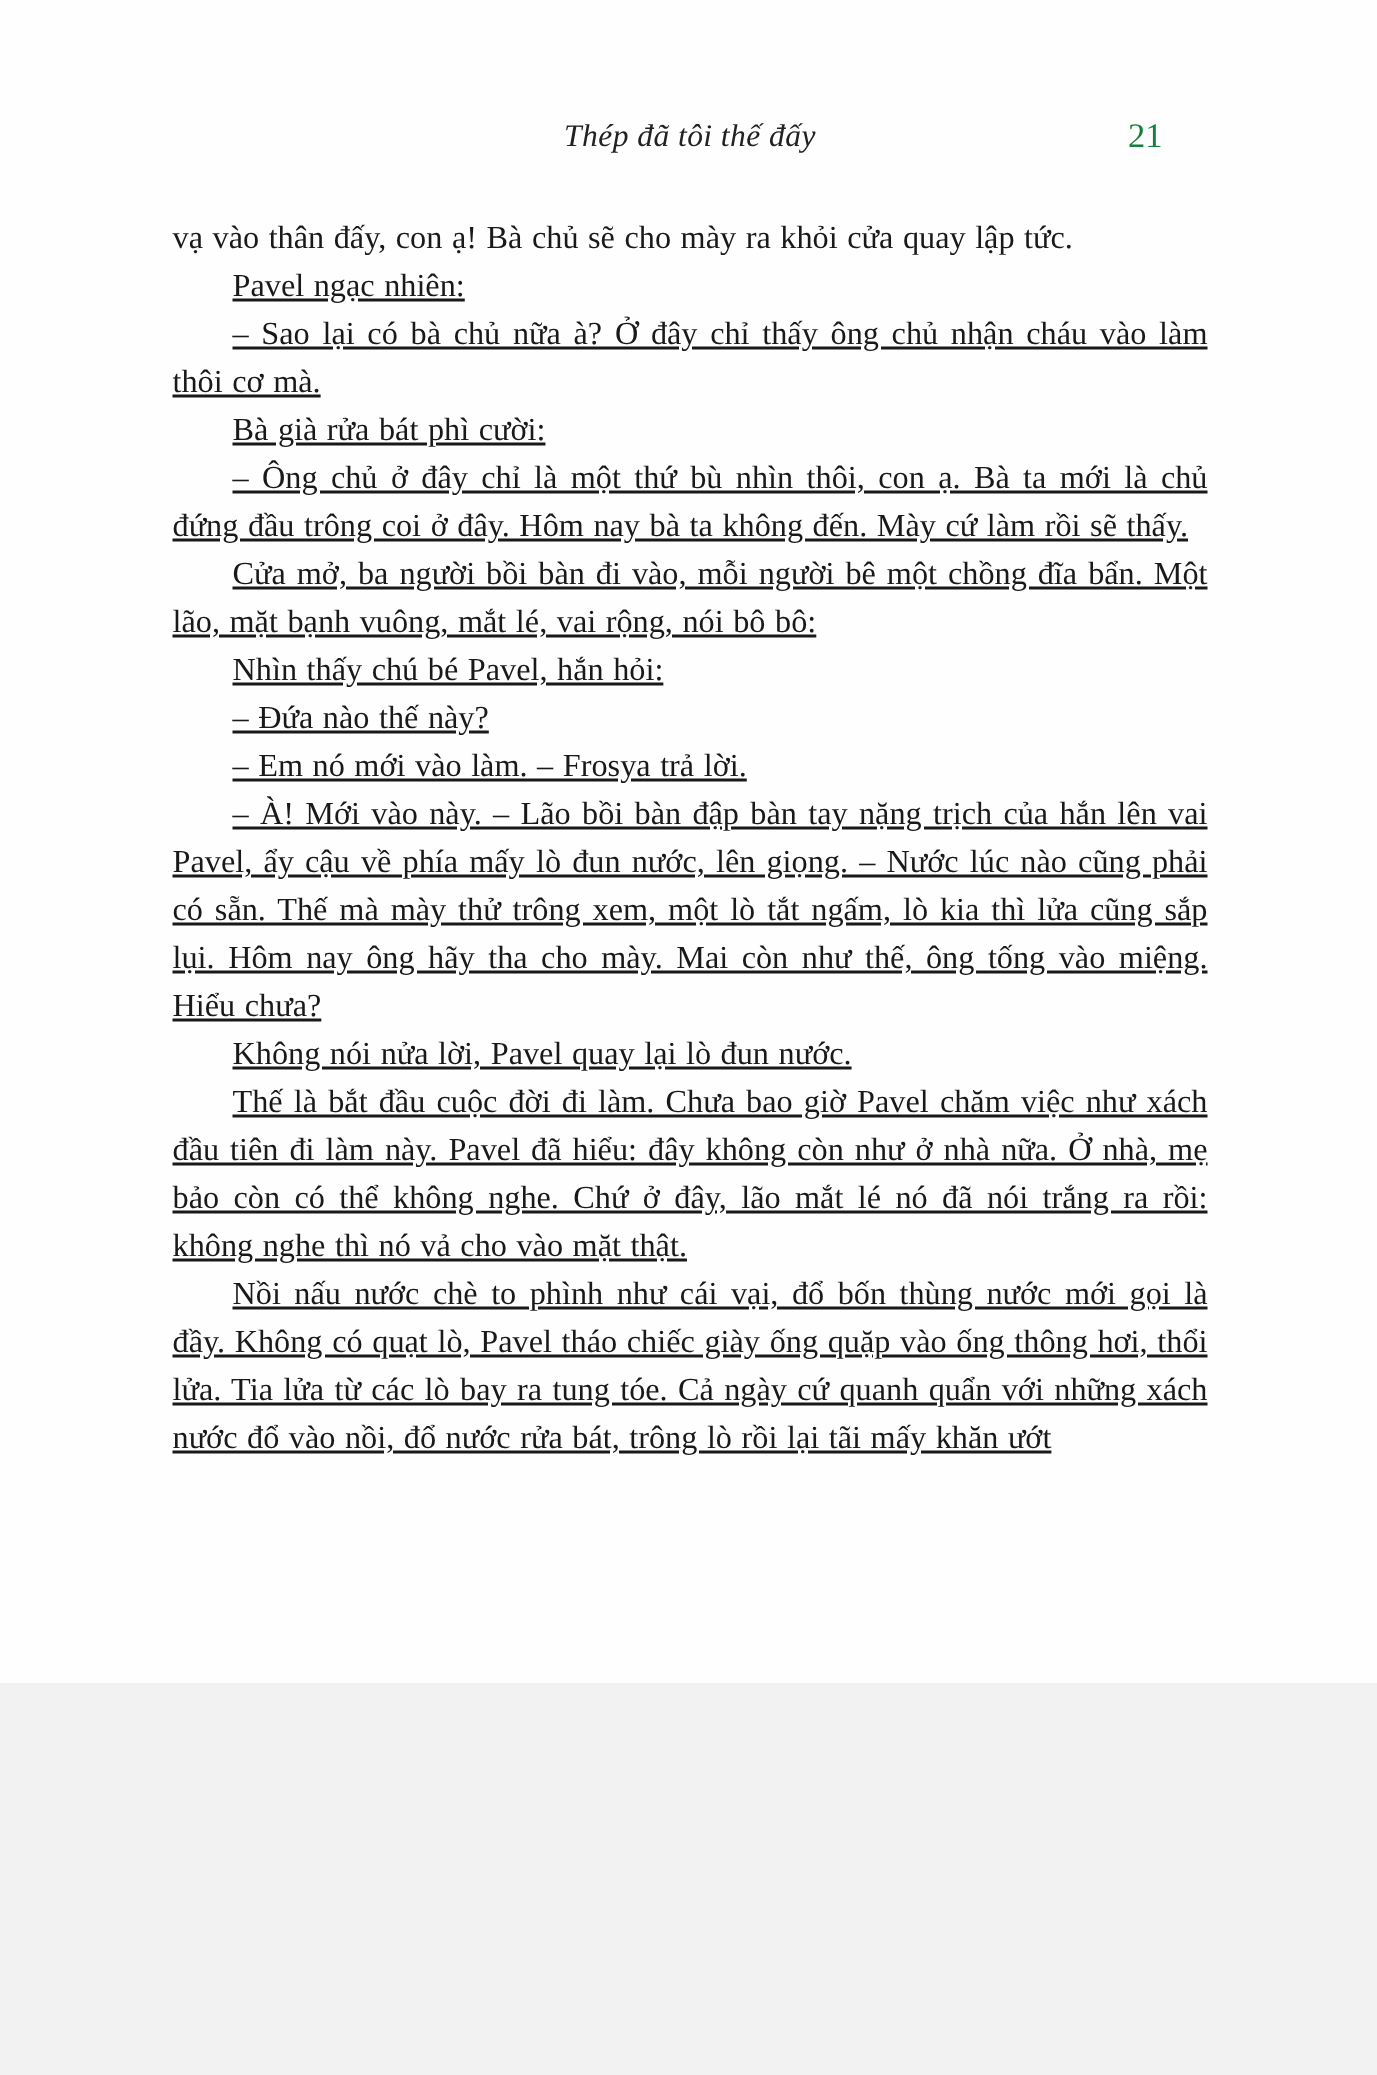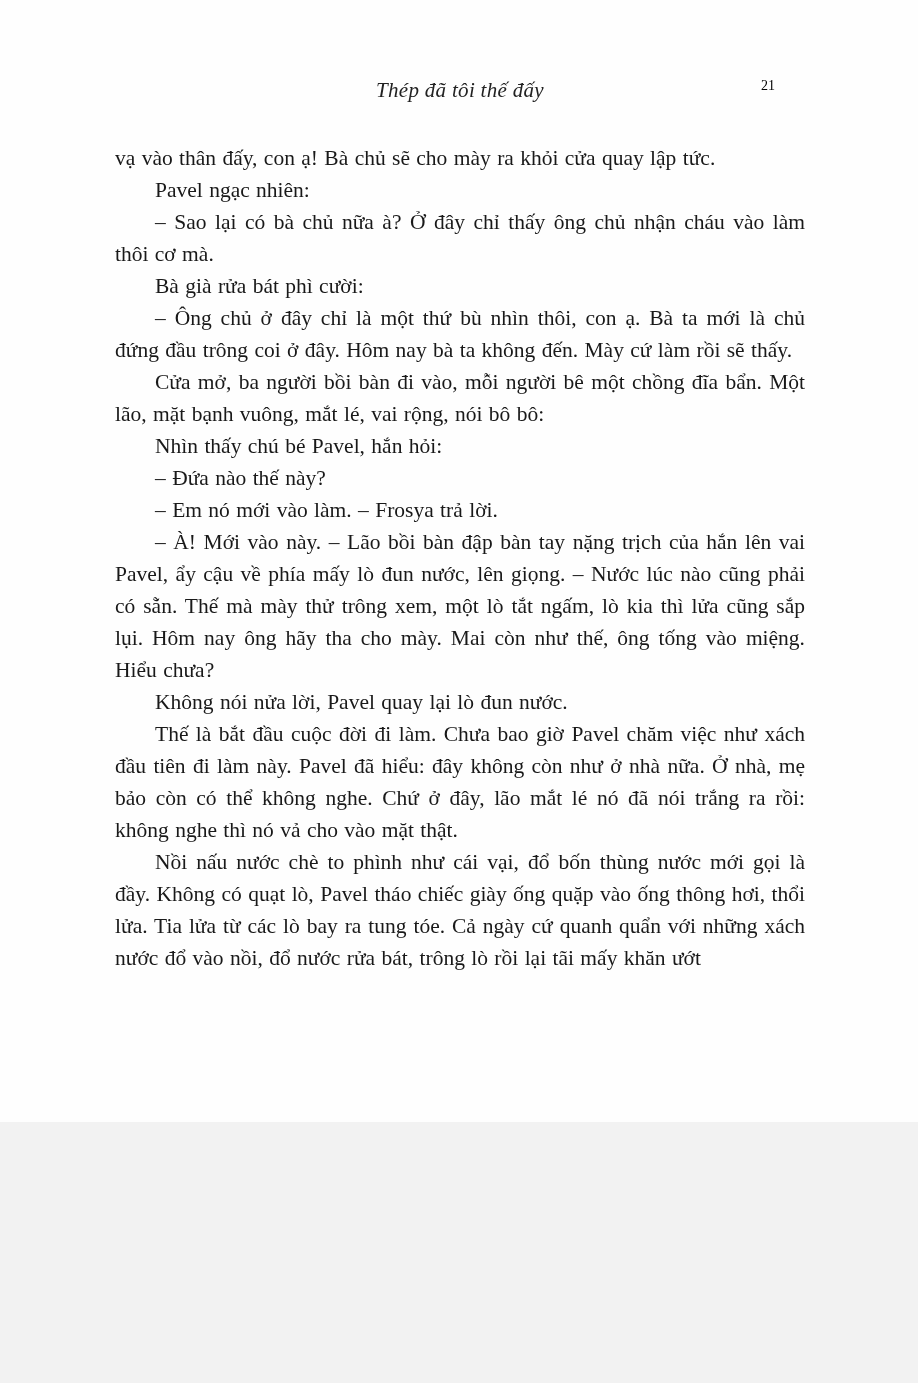--- a/index.html
+++ b/index.html
@@ -29,38 +29,39 @@
   .running-title {
     font-style: italic;
     font-size: 21px;
     letter-spacing: 0.3px;
     color: #222;
   }
   .page-number {
     position: absolute;
     right: 30px;
     top: 0;
-    font-size: 14px;
+    font-size: 23px;
     font-style: normal;
-    color: #000000;
+    color: #15803d;
   }
   .body-text {
     width: 690px;
   }
   .body-text p {
     margin: 0;
     font-size: 21.5px;
     line-height: 32px;
     text-align: justify;
     text-justify: inter-word;
     word-spacing: 1px;
     color: #191919;
   }
   .body-text p.indent {
     text-indent: 40px;
+    text-decoration: underline;
   }
 </style>
 </head>
 <body>
 
 <div class="page">
   <div class="page-header">
     <span class="running-title">Thép đã tôi thế đấy</span>
     <span class="page-number">21</span>
   </div>

